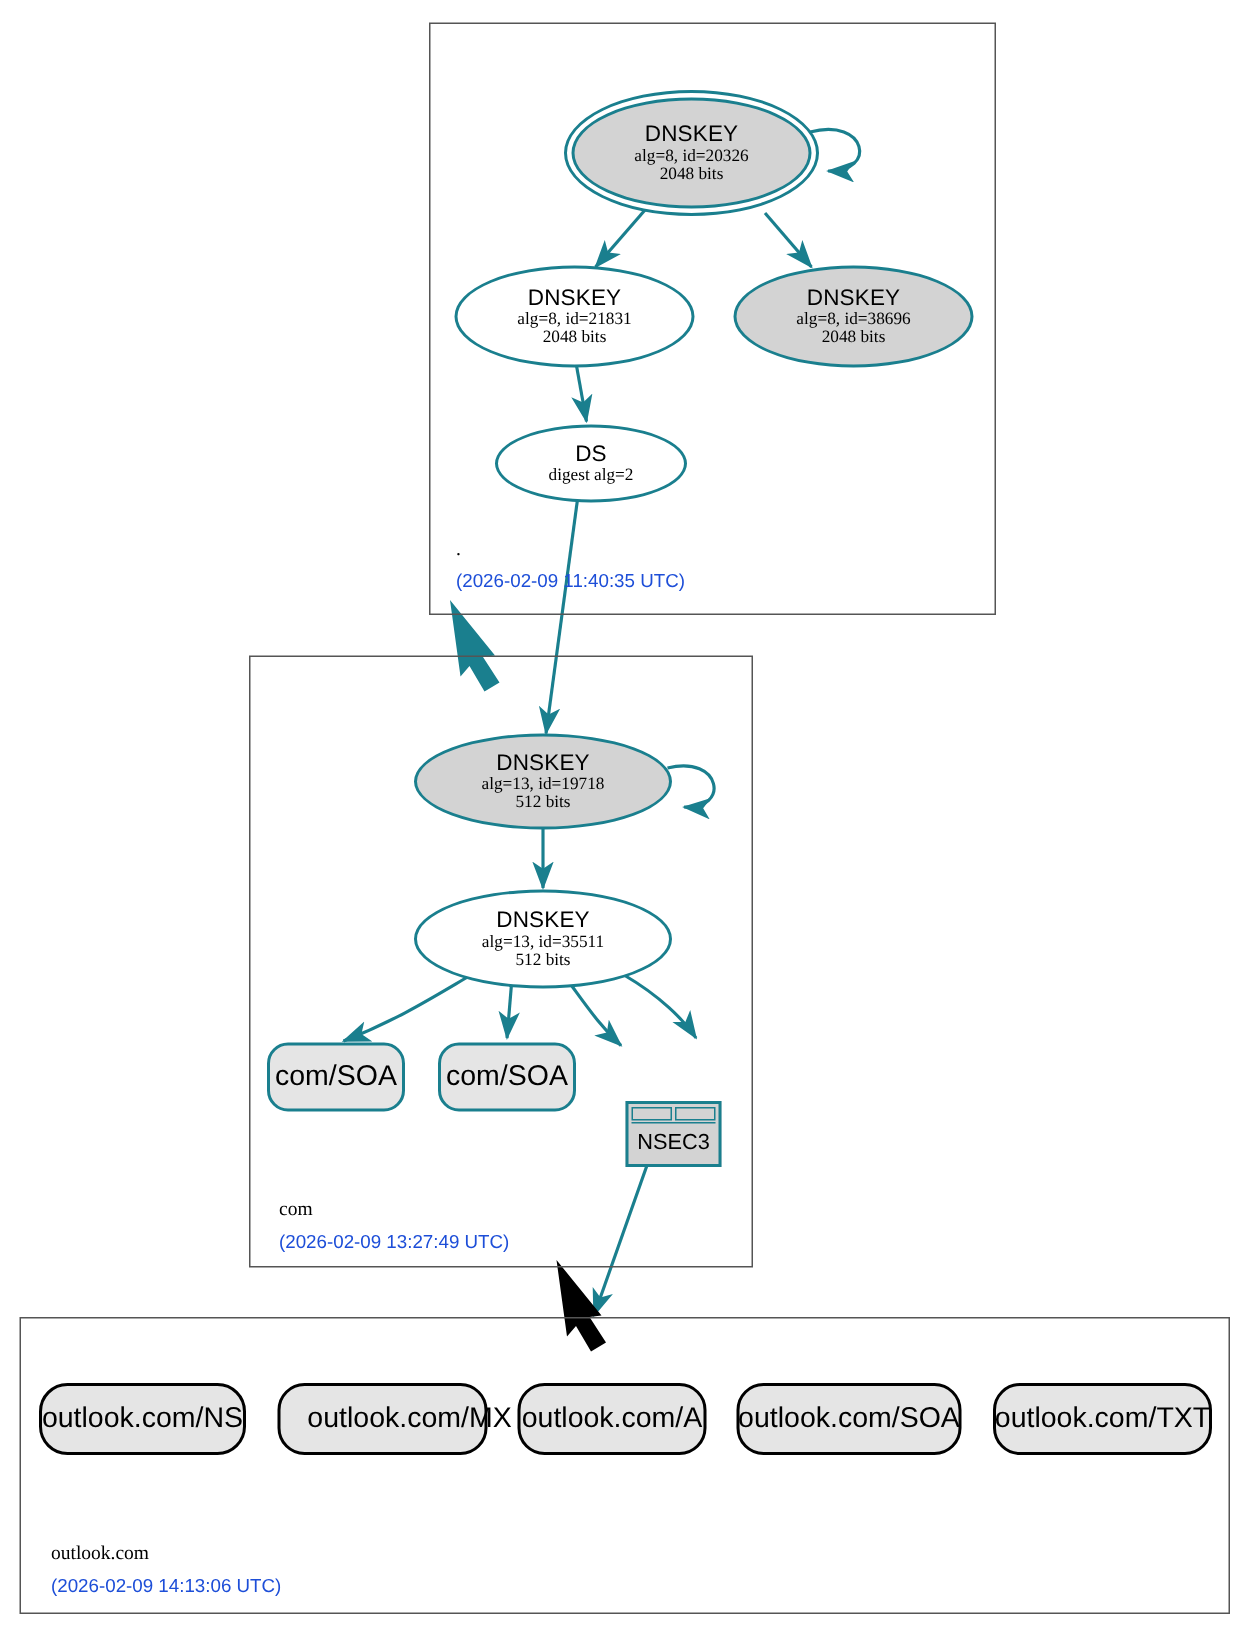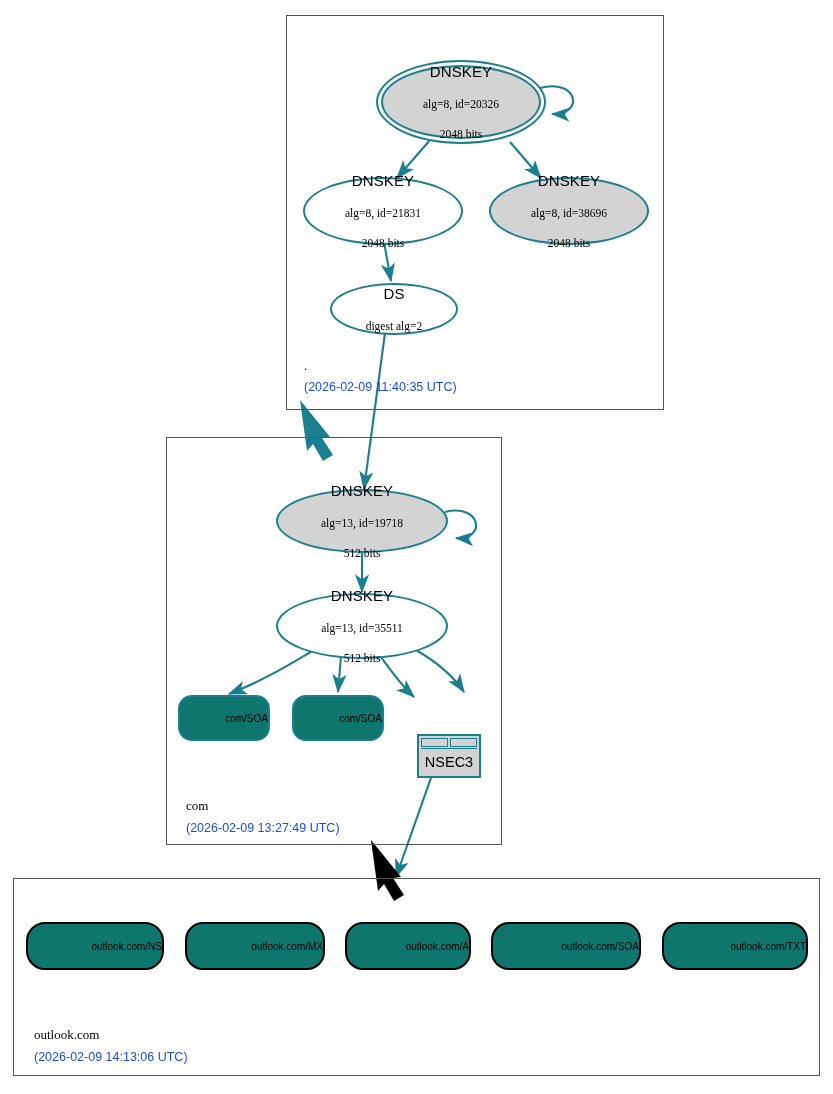--- a/index.html
+++ b/index.html
@@ -53,21 +53,20 @@
     box-sizing: border-box;
     border-radius: 50%;
     border: 2px solid #1a7f8e;
     display: flex;
     flex-direction: column;
     align-items: center;
     justify-content: center;
     background: #ffffff;
     text-align: center;
     line-height: 1.08;
-    gap: 18px;
   }
   .ellipse-node.shaded { background: #d3d3d3; }
   .ellipse-node .t1 {
     font-family: "Liberation Sans", sans-serif;
     font-size: 15px;
     color: #000000;
     letter-spacing: .1px;
   }
   .ellipse-node .t2,
   .ellipse-node .t3 {
@@ -83,26 +82,26 @@
     border: 2px solid #1a7f8e;
     background: transparent;
   }
 
   
   .rrset {
     position: absolute;
     box-sizing: border-box;
     border: 2px solid #1a7f8e;
     border-radius: 14px;
-    background: #0f766e;
+    background: #e5e5e5;
     display: flex;
     align-items: center;
-    justify-content: flex-end;
-    font-family: "Liberation Sans", sans-serif;
-    font-size: 10px;
+    justify-content: center;
+    font-family: "Liberation Sans", sans-serif;
+    font-size: 19px;
     color: #000000;
     white-space: nowrap;
   }
   .rrset.insecure {
     border-color: #000000;
     border-radius: 18px;
   }
 
   
   .nsec3 {

